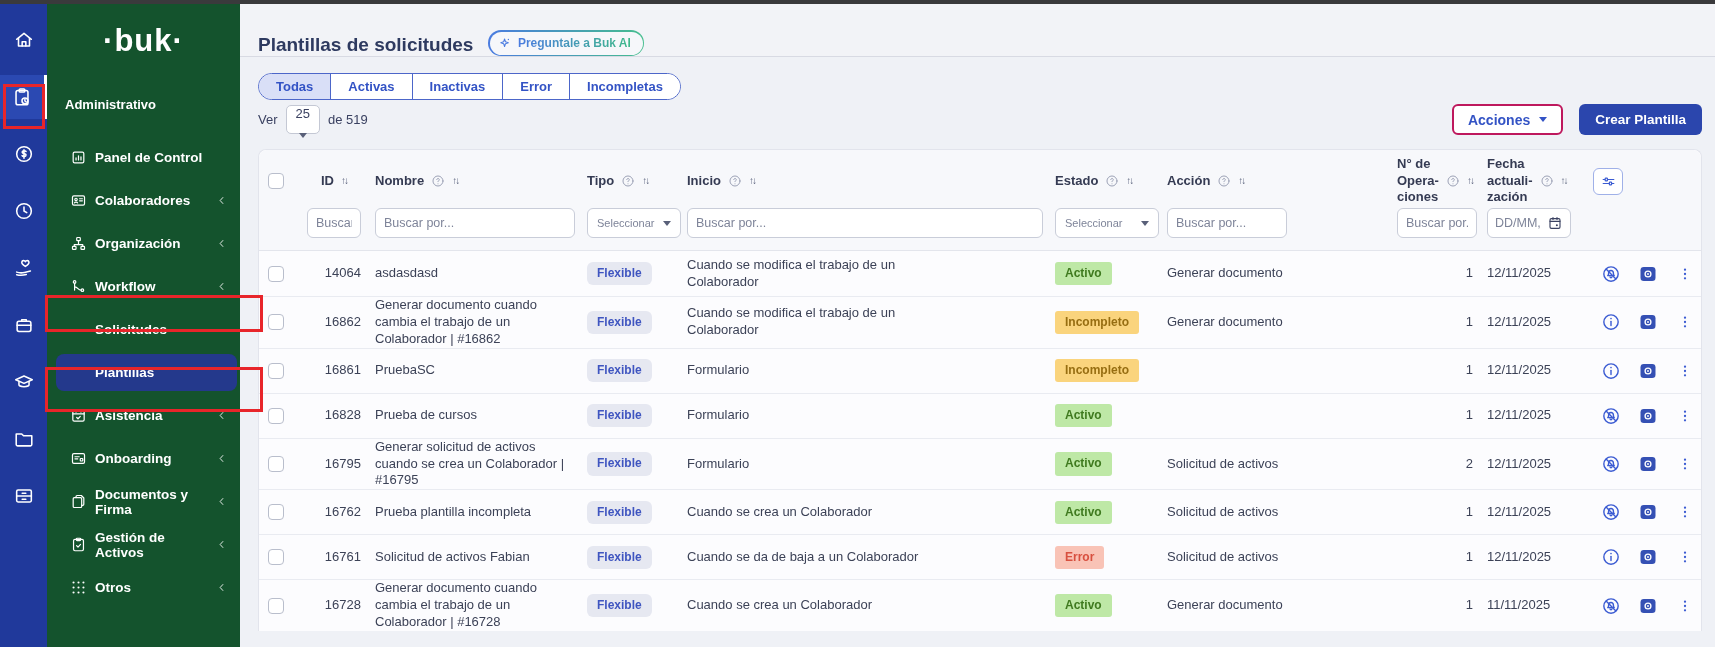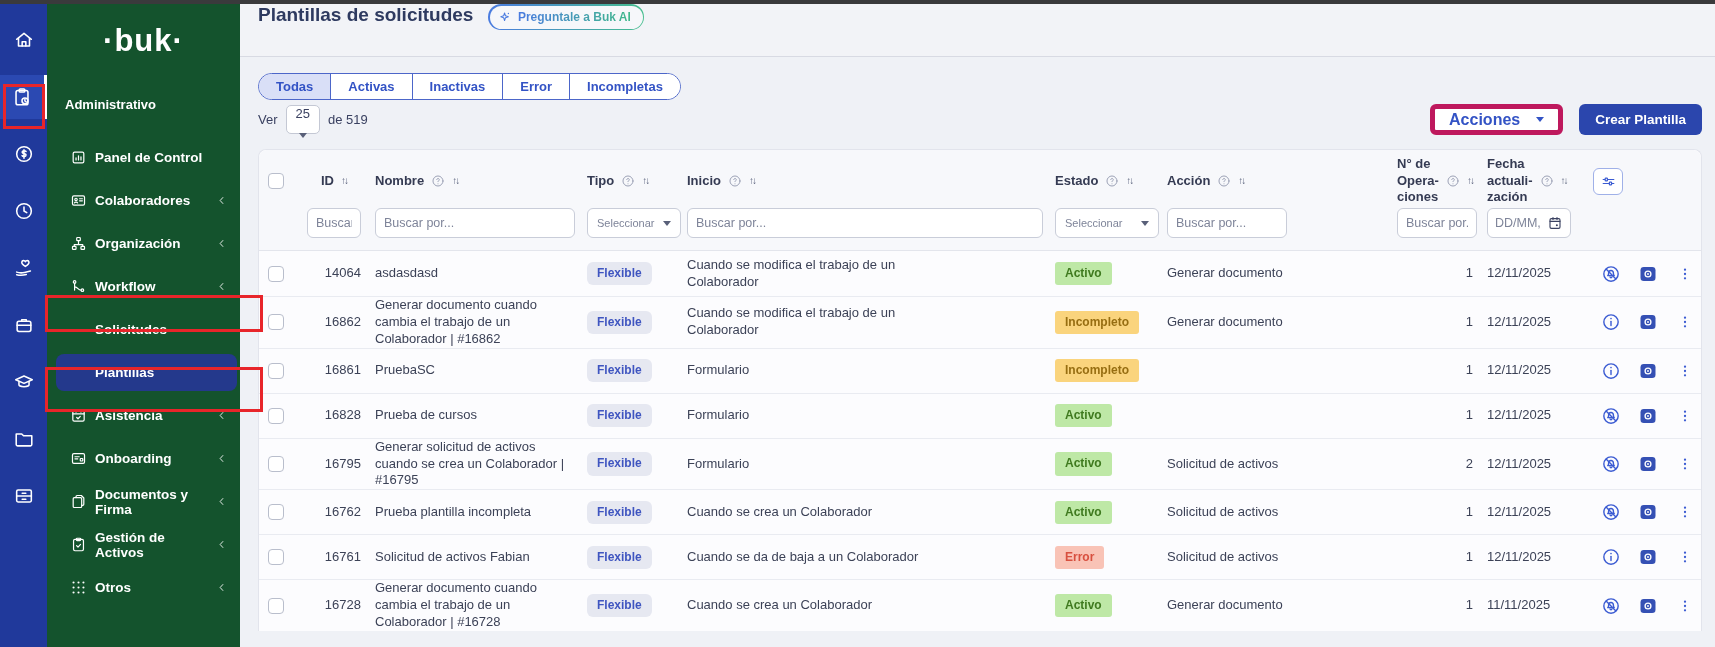--- a/index.html
+++ b/index.html
@@ -30,41 +30,41 @@
   .menu-item > * { position:relative; z-index:1; }
 
   
   .anno { position:absolute; border:3px solid #E8252A; z-index:40; pointer-events:none; }
   .anno-rail { left:3px; top:84px; width:42px; height:45px; }
   .anno-workflow { left:45px; top:295px; width:218px; height:37px; }
   .anno-plantillas { left:45px; top:367px; width:218px; height:45px; }
 
   
   .main { flex:1; display:flex; flex-direction:column; min-width:0; }
-  .page-header { height:57px; background:#F2F3F7; border-bottom:1px solid #D8DAE3; display:flex; align-items:flex-start; padding:4px 0 0 18px; gap:15px; }
+  .page-header { height:57px; background:#F2F3F7; border-bottom:1px solid #D8DAE3; display:flex; align-items:flex-end; padding:4px 0 0 18px; gap:15px; }
   .page-title { font-size:19px; font-weight:700; color:#2E3A60; }
   .ai-btn { border-radius:15px; padding:1.5px; background:linear-gradient(90deg,#4A7BE0,#46BE8E); cursor:pointer; border:none; }
   .ai-btn-inner { background:#F6F7FA; border-radius:14px; padding:4px 12px 4px 8px; display:flex; align-items:center; gap:5px; }
   .ai-btn-inner .icn svg { width:15px; height:15px; color:#4A7BE0; }
   .ai-btn-label { font-size:12px; font-weight:600; background:linear-gradient(90deg,#4A7BE0,#3FB98A); -webkit-background-clip:text; background-clip:text; color:transparent; }
 
   .body { flex:1; padding:16px 13px 0 18px; }
 
   .tabs { display:inline-flex; border:1px solid #4C66C9; border-radius:15px; overflow:hidden; background:#fff; }
   .tab { padding:5px 17px; font-size:13px; font-weight:600; color:#3353C5; background:#fff; border-left:1px solid #4C66C9; cursor:pointer; white-space:nowrap; }
   .tab:first-child { border-left:none; }
   .tab.active { background:#D9DFF7; }
 
   .controls-row { margin-top:4px; display:flex; align-items:center; gap:8px; }
   .ctl-text { font-size:13px; color:#3A4161; }
   .pagesize { display:flex; align-items:center; gap:12px; border:1px solid #C4C8D4; border-radius:5px; background:#fff; height:29px; padding:0 9px; font-size:13px; color:#3A4161; cursor:pointer;flex-direction:column; }
   .caret { width:0; height:0; border-left:4px solid transparent; border-right:4px solid transparent; border-top:5px solid #596079; }
   .caret.blue { border-top-color:#3353C5; }
   .spacer { flex:1; }
-  .btn-acciones { display:flex; align-items:center; gap:16px; height:31px; padding:0 14px; border:5px solid #be185d; border-radius:6px; background:#fff; color:#3353C5; font-size:16px; font-weight:600; cursor:pointer; margin-right:8px; font-family:inherit; }
+  .btn-acciones { display:flex; align-items:center; gap:9px; height:31px; padding:0 14px; border:2px solid #be185d; border-radius:6px; background:#fff; color:#3353C5; font-size:14px; font-weight:600; cursor:pointer; margin-right:8px; font-family:inherit; }
   .btn-crear { height:31px; padding:0 16px; border:none; border-radius:6px; background:#2B46AD; color:#fff; font-size:13.5px; font-weight:700; cursor:pointer; font-family:inherit; }
 
   
   .card { margin-top:14px; background:#fff; border:1px solid #E2E4EC; border-bottom:none; border-radius:8px 8px 0 0; width:1444px; }
   .grid { display:grid; grid-template-columns:48px 68px 212px 100px 368px 112px 230px 90px 92px 1fr; }
   .thead { background:#F7F8FB; border-radius:8px 8px 0 0; min-height:58px; align-items:center; padding-top:4px; }
   .tfilter { background:#F7F8FB; border-bottom:1px solid #E3E5EC; padding-bottom:12px; align-items:center; }
   .hcell { display:flex; align-items:center; gap:7px; font-size:13px; font-weight:700; color:#353B53; padding-right:4px; }
   .hcell .hlabel { white-space:pre-line; line-height:1.3; }
   .help { width:14px; height:14px; color:#9AA0B4; display:inline-flex; cursor:pointer; }

